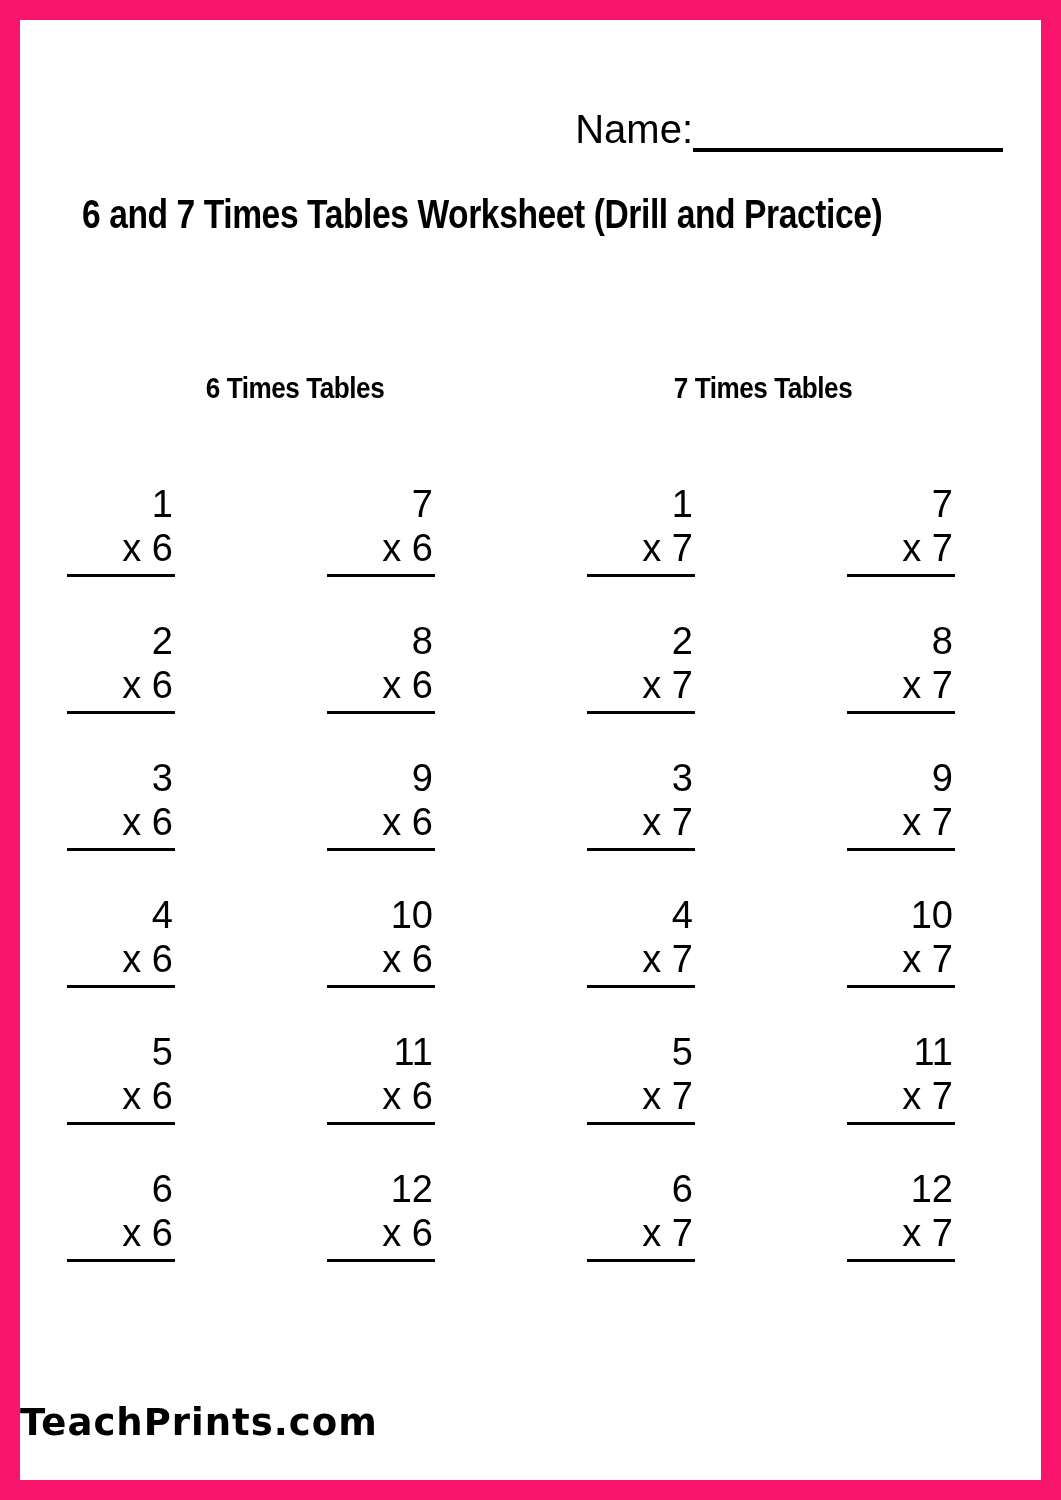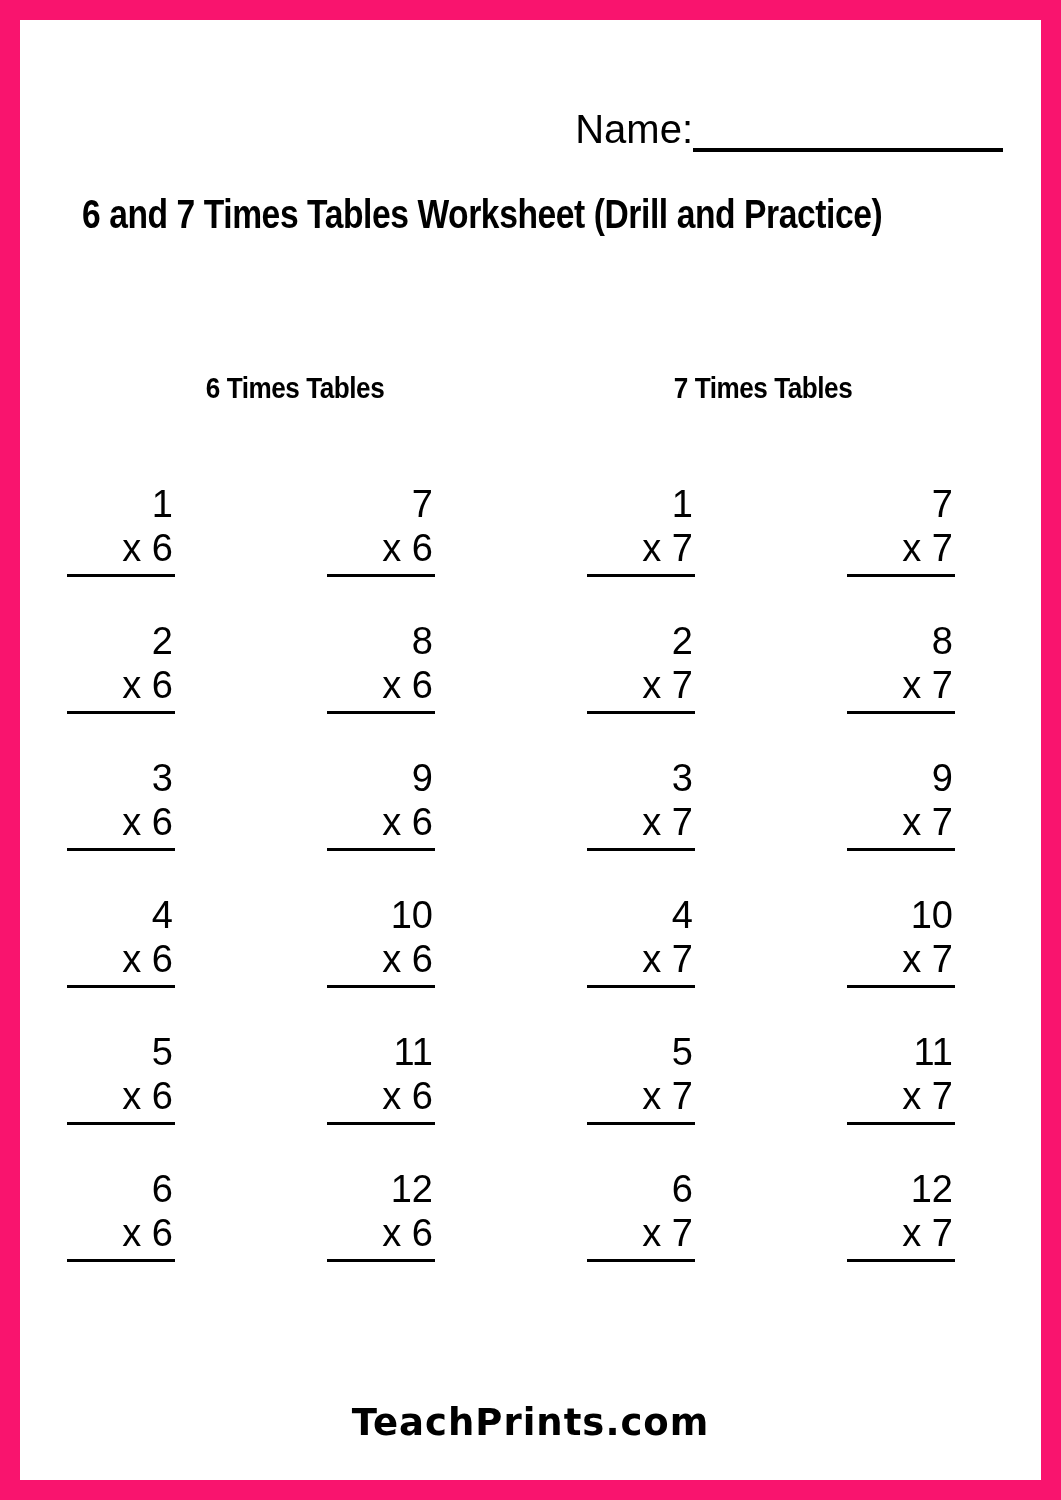--- a/index.html
+++ b/index.html
@@ -52,21 +52,20 @@
     text-align: right; padding-right: 2px;
     white-space: nowrap;
   }
   .line {
     margin-top: 4px;
     border-bottom: 3px solid #000;
     height: 0;
   }
   .footer {
     position: absolute; bottom: 36px; left: 0; right: 0;
-    text-align: center;
     font-family: "DejaVu Sans", sans-serif;
     font-weight: bold; font-size: 37px;
     letter-spacing: 1px;
   }
 </style>
 </head>
 <body>
 
 <div class="sheet">
 

